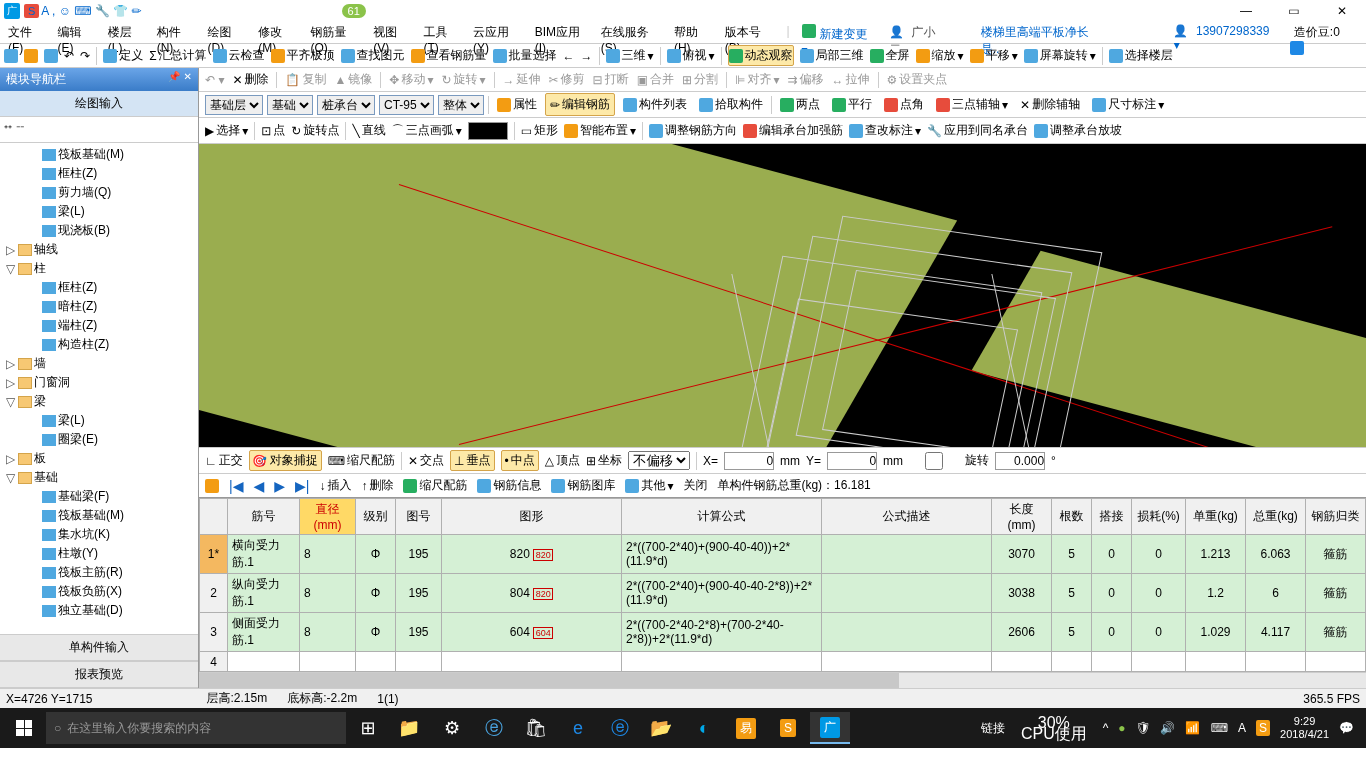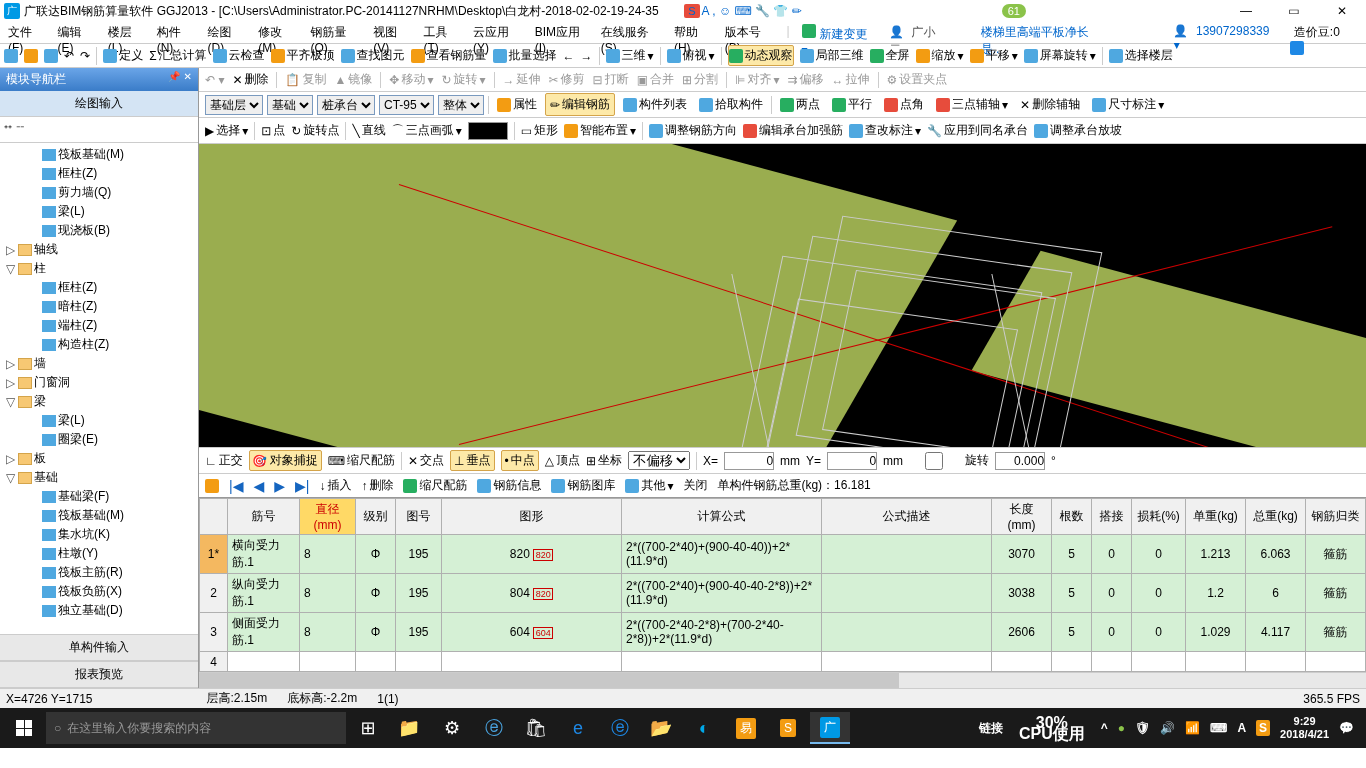--- a/index.html
+++ b/index.html
@@ -103,35 +103,34 @@
 .statusbar { height: 20px; background: #f0f0f0; border-top: 1px solid #ccc; display: flex; align-items: center; padding: 0 6px; font-size: 12px; gap: 20px; }
 .statusbar .right { margin-left: auto; }
 
 .taskbar { height: 40px; background: #1a1a1a; color: #fff; display: flex; align-items: center; padding: 0 4px; gap: 2px; font-size: 12px; }
 .taskbar .start { width: 40px; height: 32px; display: flex; align-items: center; justify-content: center; }
 .taskbar .start .winlogo { width: 16px; height: 16px; display: grid; grid-template: 1fr 1fr / 1fr 1fr; gap: 1px; }
 .taskbar .start .winlogo span { background: #fff; }
 .taskbar .search { background: #333; height: 32px; width: 300px; display: flex; align-items: center; padding: 0 8px; gap: 6px; color: #999; }
 .taskbar .ticon { width: 40px; height: 32px; display: flex; align-items: center; justify-content: center; cursor: pointer; font-size: 18px; }
 .taskbar .ticon.active { background: #333; border-bottom: 2px solid #76b9ed; }
-.taskbar .tray { margin-left: auto; display: flex; align-items: center; gap: 10px; padding-right: 8px; font-weight: bold; }
+.taskbar .tray { margin-left: auto; display: flex; align-items: center; gap: 10px; padding-right: 8px; }
 .taskbar .tray .clock { text-align: center; font-size: 11px; line-height: 13px; }
 .taskbar .cpu { font-size: 16px; text-align: center; line-height: 11px; margin: 0 6px; }
 
 .smicn { width: 14px; height: 14px; display: inline-block; background: #4fa8e0; border-radius: 2px; }
 .smicn.o { background: #f39c12; }
 .smicn.g { background: #27ae60; }
 .smicn.r { background: #e74c3c; }
 </style>
 </head>
 <body>
 
 <div class="titlebar">
   <div class="icon">广</div>
-  <div class="title">广联达BIM钢筋算量软件 GGJ2013 - [C:\Users\Administrator.PC-20141127NRHM\Desktop\白龙村-2018-02-02-19-24-35</div>
   <div class="ime">
     <span class="ime-badge">S</span>
     <span>A , ☺ ⌨ 🔧 👕 ✏</span>
   </div>
   <div class="sixtyone">61</div>
   <div class="winbtns">
     <span>—</span>
     <span>▭</span>
     <span>✕</span>
   </div>

